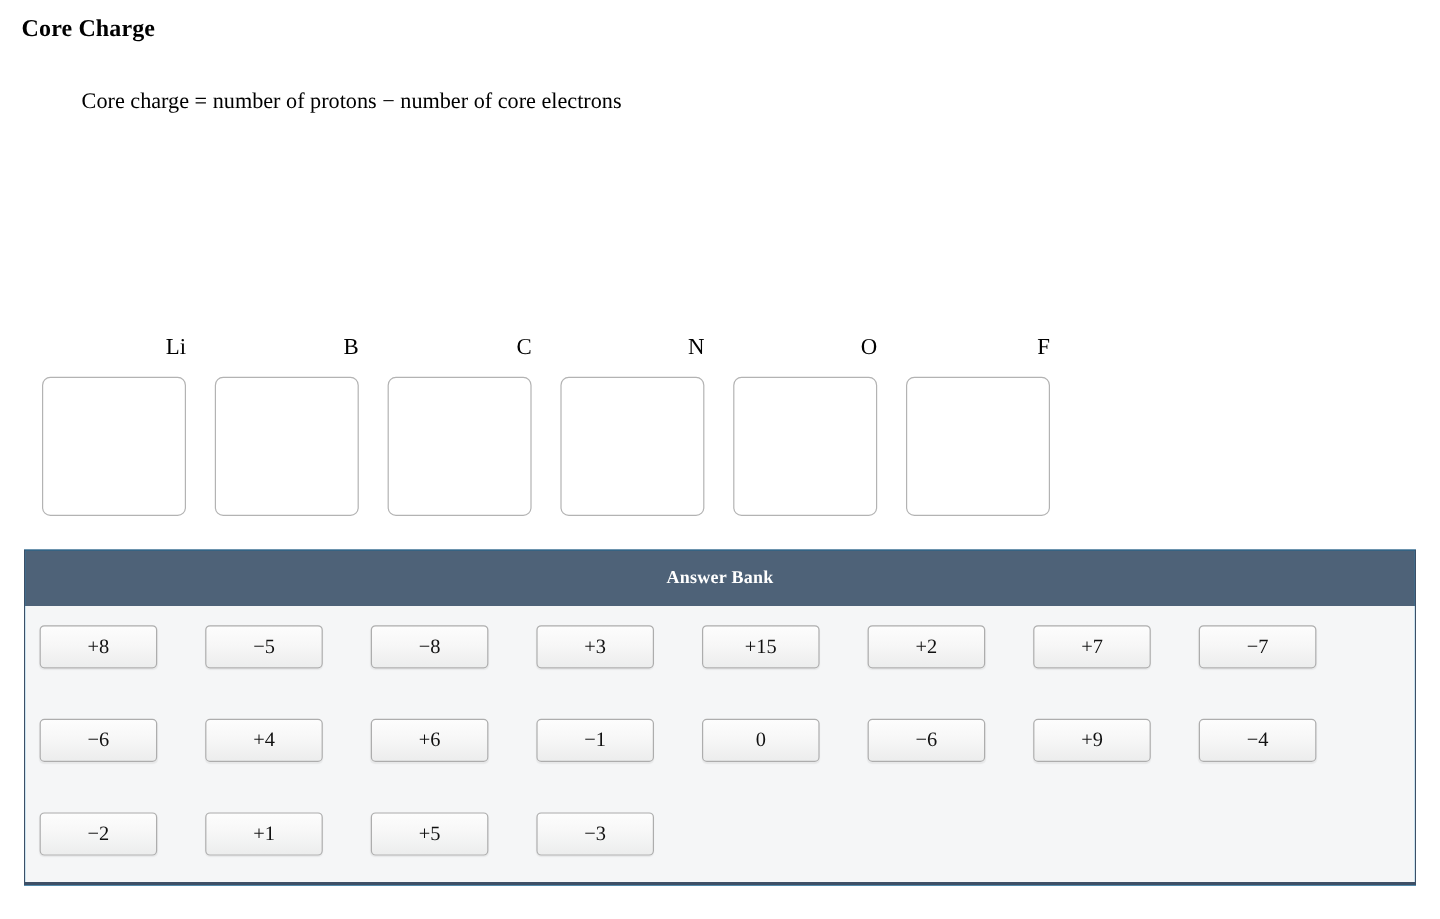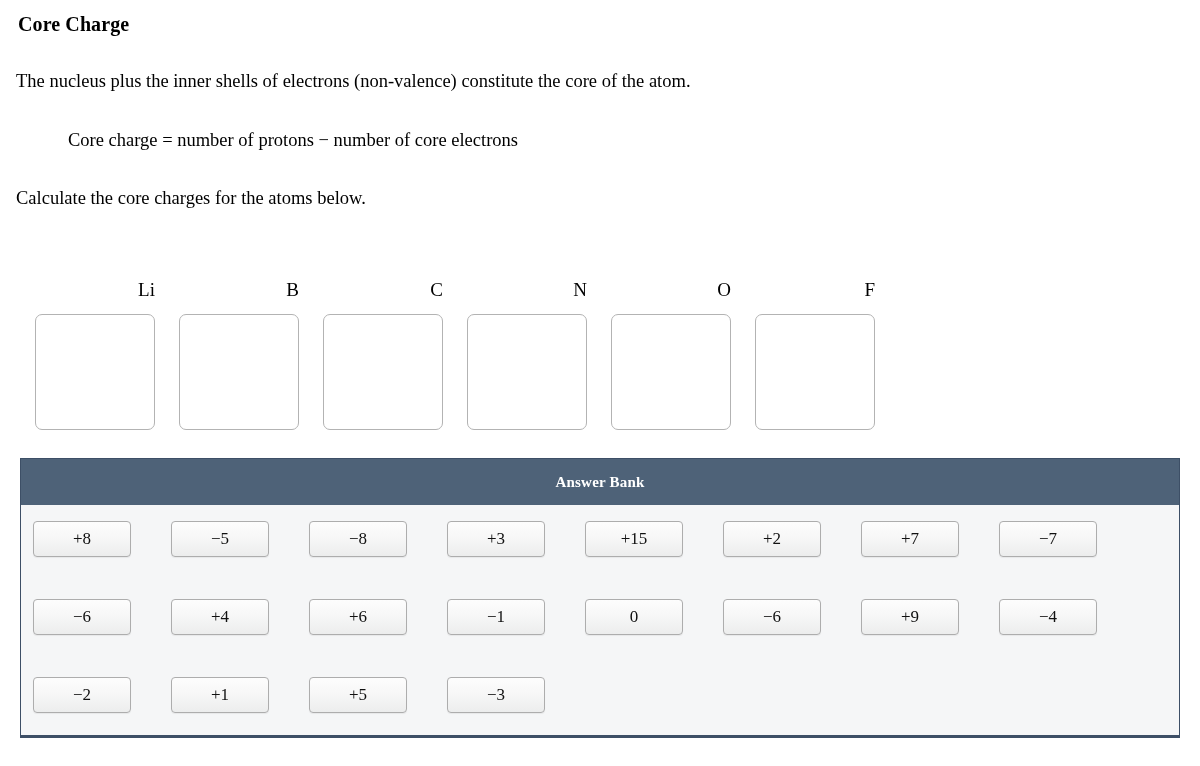--- a/index.html
+++ b/index.html
@@ -126,23 +126,21 @@
     color: #111111;
     cursor: move;
     user-select: none;
   }
 </style>
 </head>
 <body>
 
 <div class="prose">
   <h1 class="page-title">Core Charge</h1>
-  <p class="para">The nucleus plus the inner shells of electrons (non-valence) constitute the core of the atom.</p>
   <p class="para formula">Core charge = number of protons − number of core electrons</p>
-  <p class="para calc">Calculate the core charges for the atoms below.</p>
 </div>
 
 <div class="zone-row" id="zone-row">
     <div class="zone-col">
       <div class="zone-label">Li</div>
       <div class="drop-box"></div>
     </div>
     <div class="zone-col">
       <div class="zone-label">B</div>
       <div class="drop-box"></div>

